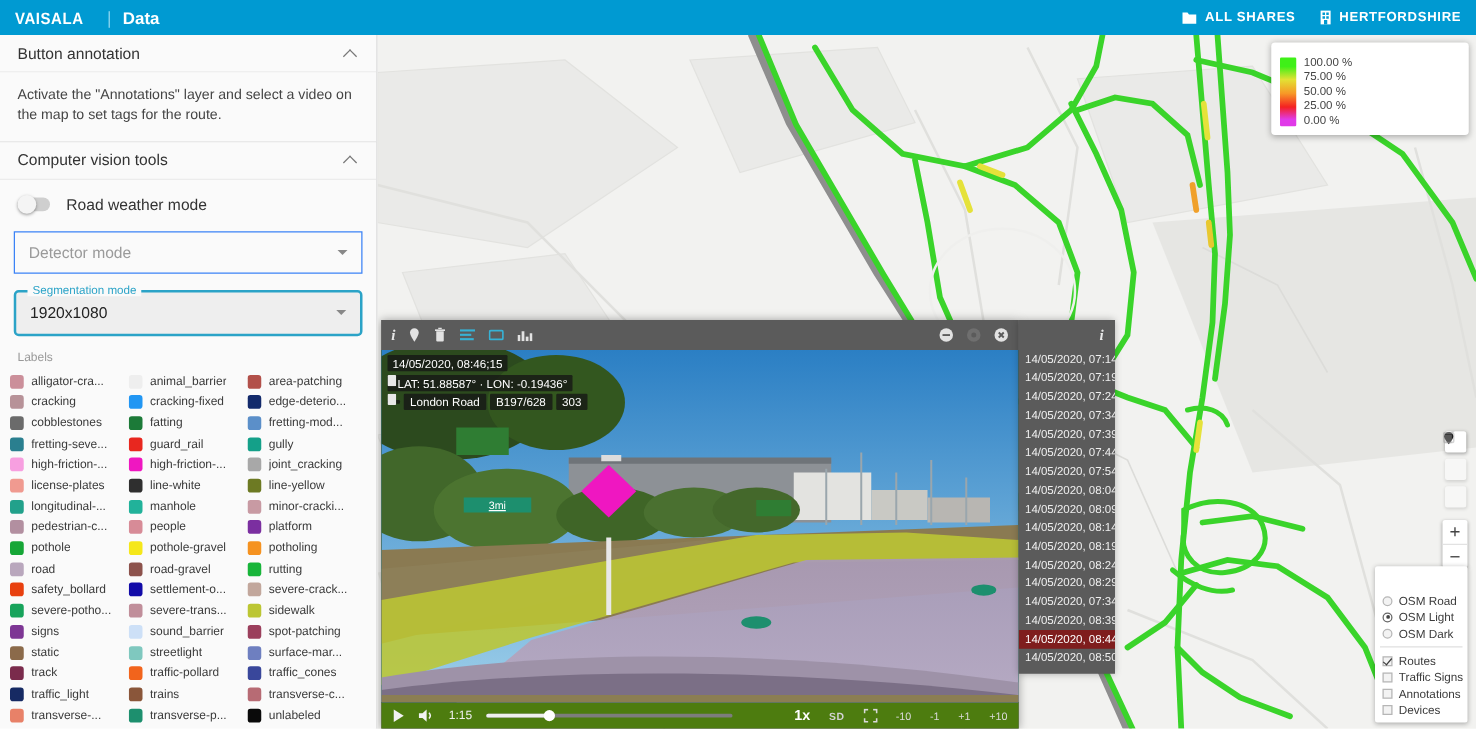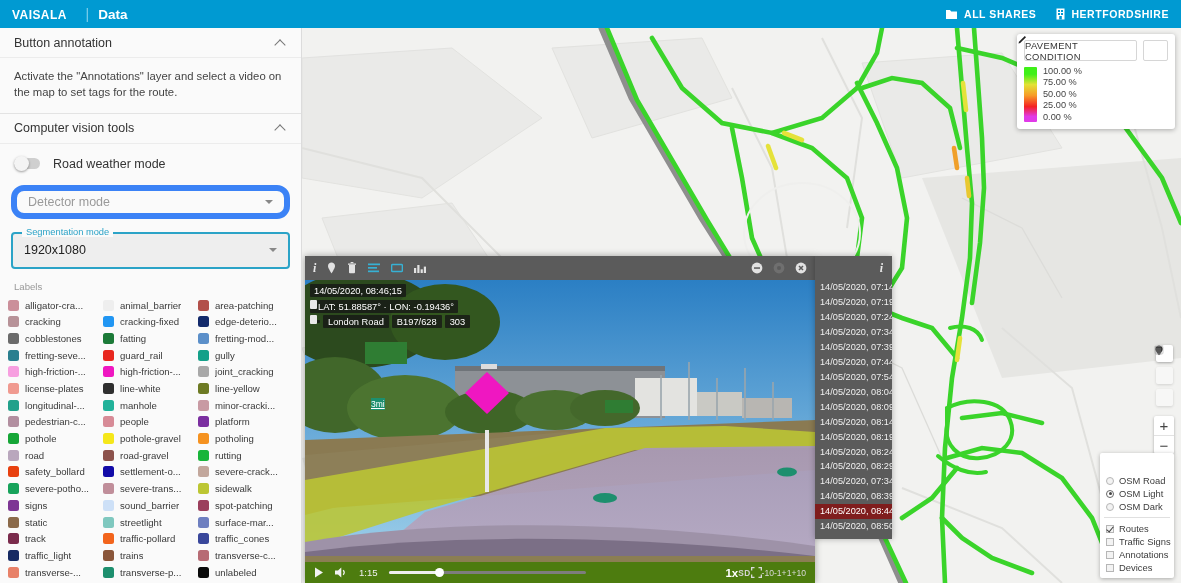--- a/index.html
+++ b/index.html
@@ -62,21 +62,21 @@
   }
   .switch::after {
     content: ""; position: absolute; left: 0px; top: -2px;
     width: 15px; height: 15px; border-radius: 50%; background: #f4f4f4;
     box-shadow: 0 1px 2.5px rgba(0,0,0,.38);
   }
   .switch-label { font-size: 12.5px; color: #333; }
 
   .field-wrap { padding: 4px 11px 0; }
   .select-box {
-    height: 34px; border: 6px solid #3b82f6; border-radius: 13px;
+    height: 34px; border: 1px solid #3b82f6; border-radius: 0;
     display: flex; align-items: center; padding: 0 11px;
     font-size: 12.5px; color: #9a9a9a; background: #fafafa; cursor: pointer;
     position: relative;
   }
   .select-box.filled { color: #222; }
   .select-box.active {
     border: 2px solid #2ba3c7; background: #eeeeee;
     height: 37px; border-radius: 4px;
   }
   .select-caret {
@@ -213,21 +213,21 @@
   .vp-time { font-size: 9.6px; color: #f0f0f0; }
   .seekbar {
     width: 197px; height: 3px; background: #7d7d7d; border-radius: 2px;
     position: relative; cursor: pointer;
   }
   .seek-fill { position: absolute; left: 0; top: 0; height: 3px; width: 51px; background: #efefef; border-radius: 2px; }
   .seek-knob {
     position: absolute; left: 46px; top: -3px; width: 9px; height: 9px;
     border-radius: 50%; background: #fff;
   }
-  .vp-ctrl-right { margin-left: auto; display: flex; align-items: center; }
+  .vp-ctrl-right { margin-left: auto; display: flex; align-items: center; gap: 15px; }
   .vp-speed { font-size: 11.5px; color: #fff; font-weight: bold; cursor: pointer; }
   .vp-sd { font-size: 8.3px; color: #d3d3d3; font-weight: bold; letter-spacing: .4px; cursor: pointer; }
   .vp-skip { font-size: 8.6px; color: #d9d9d9; cursor: pointer; }
 
   
   .ts-panel {
     position: absolute; left: 815px; top: 256px; width: 77px; height: 283px;
     background: #5b5b5b; z-index: 26; box-shadow: 0 0 6px rgba(0,0,0,.3);
     overflow: hidden;
   }
@@ -591,30 +591,20 @@
       <g fill="none" stroke="#3ad42a" stroke-width="4" stroke-linecap="round">
         <path d="M645,380 C668,368 700,372 708,392 C716,412 700,428 678,430 C656,432 642,416 645,398 Z"></path>
         <path d="M636,428 C650,440 668,448 684,444"></path>
         <path d="M648,300 C662,296 676,300 680,312"></path>
       </g>
 
       <ellipse cx="500" cy="205" rx="58" ry="50" fill="none" stroke="#efefed" stroke-width="2"></ellipse>
     </svg>
 
     <div class="pav-legend">
-      <div class="pav-top">
-        <div class="pav-btn">PAVEMENT CONDITION</div>
-        <div class="pav-edit">
-          <span>
-            <svg width="11" height="11" viewBox="0 0 11 11">
-                <path d="M1.5 9.5 L2 7.8 L7.8 2 L9 3.2 L3.2 9 Z" fill="#222"></path>
-              </svg>
-          </span>
-        </div>
-      </div>
       <div class="pav-scale">
         <div class="scale-bar"></div>
         <div class="scale-vals" id="pav-values">
             <span>100.00 %</span>
             <span>75.00 %</span>
             <span>50.00 %</span>
             <span>25.00 %</span>
             <span>0.00 %</span>
           </div>
       </div>
@@ -810,21 +800,21 @@
       <div class="ov-line" style="left:5px; top:35px; background:none; padding:0; gap:3px;">
         <span class="ov-chip">
           <svg width="7" height="9" viewBox="0 0 7 9">
               <rect width="7" height="9" rx="1" fill="#e8e8e8"></rect>
             </svg>
         </span>
         <span class="ov-chip">London Road</span>
         <span class="ov-chip">B197/628</span>
         <span class="ov-chip">303</span>
       </div>
-      <div style="position:absolute; left:66px; top:118px; background:#1d8f6e; color:#fff; font-size:8.5px; padding:1px 0;text-decoration:underline;">3mi</div>
+      <div style="position:absolute; left:66px; top:118px; background:#1d8f6e; color:#fff; font-size:8.5px; padding:1px 20px;text-decoration:underline;">3mi</div>
     </div>
 
     <div class="vp-controls">
       <span class="vp-tool">
         <svg width="10" height="11" viewBox="0 0 10 11">
             <polygon points="1,0.5 9,5.5 1,10.5" fill="#f2f2f2"></polygon>
           </svg>
       </span>
       <span class="vp-tool">
         <svg width="13" height="11" viewBox="0 0 13 11">

